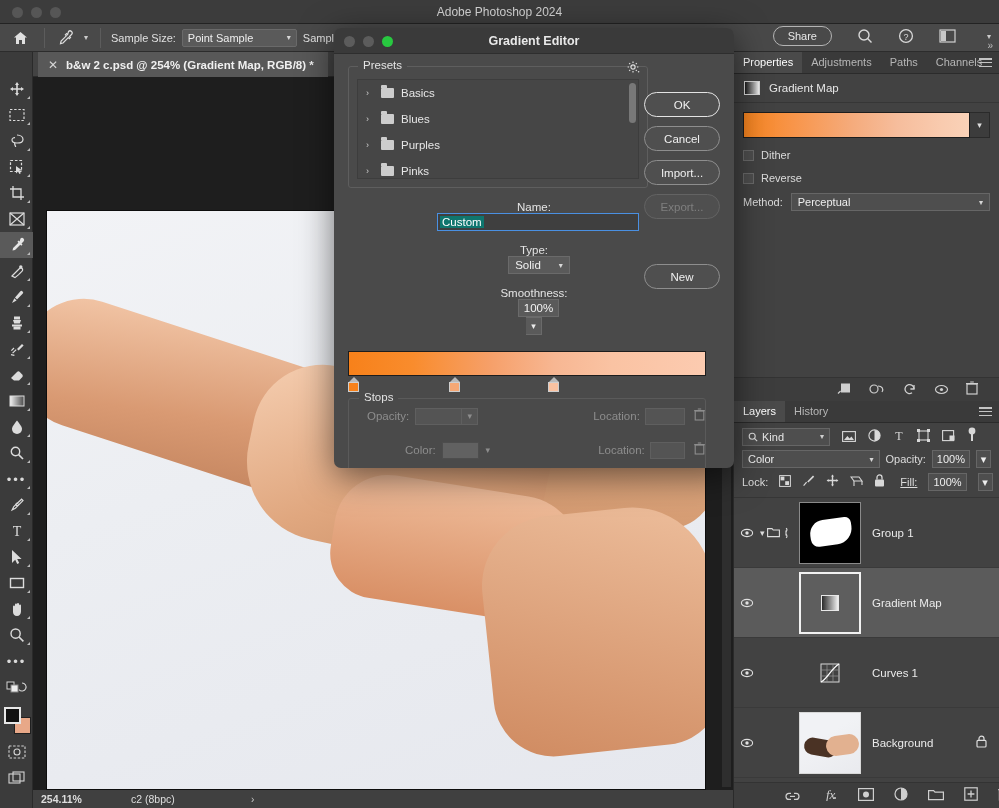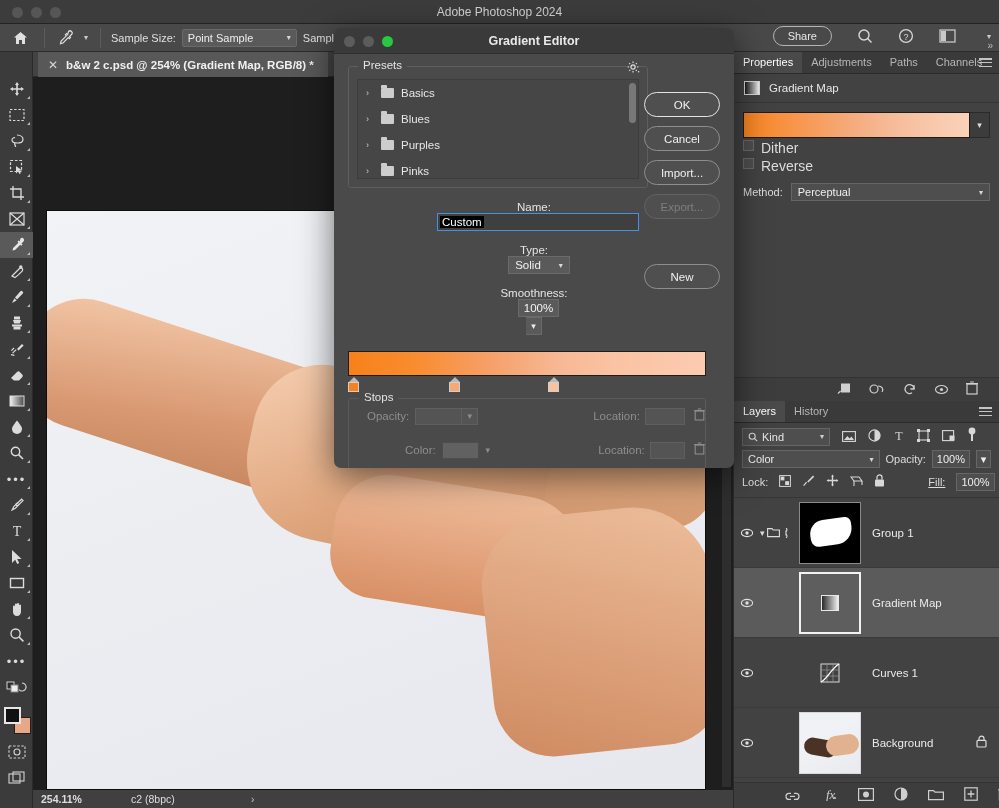--- a/index.html
+++ b/index.html
@@ -180,21 +180,21 @@
   .props-fields { padding:9px 9px 0; }
   .grad-preview-row { display:flex; align-items:stretch; height:26px; }
   .grad-preview {
     flex:1; border:1px solid #1d1d1d;
     background:linear-gradient(90deg,#f6841f 0%, #f8954a 22%, #f5ab7c 48%, #f6bd9c 68%, #f9cbaf 88%, #fad2b8 100%);
   }
   .grad-caret {
     width:20px; background:#3c3c3c; border:1px solid #2a2a2a; border-left:none;
     display:flex; align-items:center; justify-content:center; color:#ddd; font-size:9px;
   }
-  .chk-row { display:flex; align-items:flex-start; gap:7px; margin-top:2px; color:#dcdcdc; font-size:14px; }
+  .chk-row { display:flex; align-items:flex-end; gap:7px; margin-top:11px; color:#dcdcdc; font-size:11px; }
   .chk {
     width:11px; height:11px; background:#4e4e4e; border:1px solid #6a6a6a;
   }
   .method-row { display:flex; align-items:center; gap:8px; margin-top:9px; }
   .method-label { color:#dcdcdc; font-size:11px; }
   .method-select {
     flex:1; height:18px; background:#4e4e4e; border:1px solid #666;
     display:flex; align-items:center; justify-content:space-between;
     padding:0 6px; color:#eee; font-size:11px;
   }
@@ -321,21 +321,21 @@
     background:#787878; border-radius:4px;
   }
 
   .row { display:flex; align-items:center; margin-top:13px;flex-direction:column; }
   .fld-label { color:#e4e4e4; font-size:11.5px; }
   .name-input {
     margin-left:8px; width:202px; height:18px; background:#3f3f3f;
     border:1px solid #4a90e2; display:flex; align-items:center; padding:0 2px;
   }
   .name-sel {
-    background:#000000; color:#fff; font-size:11.5px; padding:0 2px;
+    background:#0f766e; color:#fff; font-size:11.5px; padding:0 2px;
   }
   .type-select {
     margin-left:10px; height:18px; background:#5a5a5a; border:1px solid #6a6a6a;
     display:flex; align-items:center; gap:12px; padding:0 6px; color:#f0f0f0; font-size:11.5px;
   }
   .smooth-box {
     margin-left:9px; height:18px; min-width:36px; background:#5a5a5a; border:1px solid #6a6a6a;
     color:#f2f2f2; font-size:11.5px; display:flex; align-items:center; padding:0 5px;
   }
   .smooth-caret {
@@ -809,21 +809,21 @@
               <path d="M1 2 L9 2 L12 6 L4 6 Z" fill="none" stroke="#d8d8d8" stroke-width="1.1"></path>
               <path d="M4 6 L4 11 M12 6 L12 10" stroke="#d8d8d8" stroke-width="1.1"></path>
             </svg>
         </span>
         <span>
           <svg width="11" height="13" viewBox="0 0 11 13">
               <rect x="1" y="5.4" width="9" height="7" rx="1" fill="#d8d8d8"></rect>
               <path d="M3 5.4 L3 3.4 a2.5 2.5 0 0 1 5 0 L8 5.4" fill="none" stroke="#d8d8d8" stroke-width="1.3"></path>
             </svg>
         </span>
-        <span class="small-label" style="margin-left:32px;text-decoration:underline;">Fill:</span>
+        <span class="small-label" style="margin-left:4px;text-decoration:underline;">Fill:</span>
         <span class="num-box">100%</span>
         <span class="num-box" style="width:15px; justify-content:center;">▾</span>
       </div>
 
       <div class="layer-list">
 
         <div class="layer-row">
           <span class="eye">
             <svg width="14" height="10" viewBox="0 0 14 10">
                 <ellipse cx="7" cy="5" rx="5.6" ry="3.6" fill="none" stroke="#e0e0e0" stroke-width="1.1"></ellipse>

